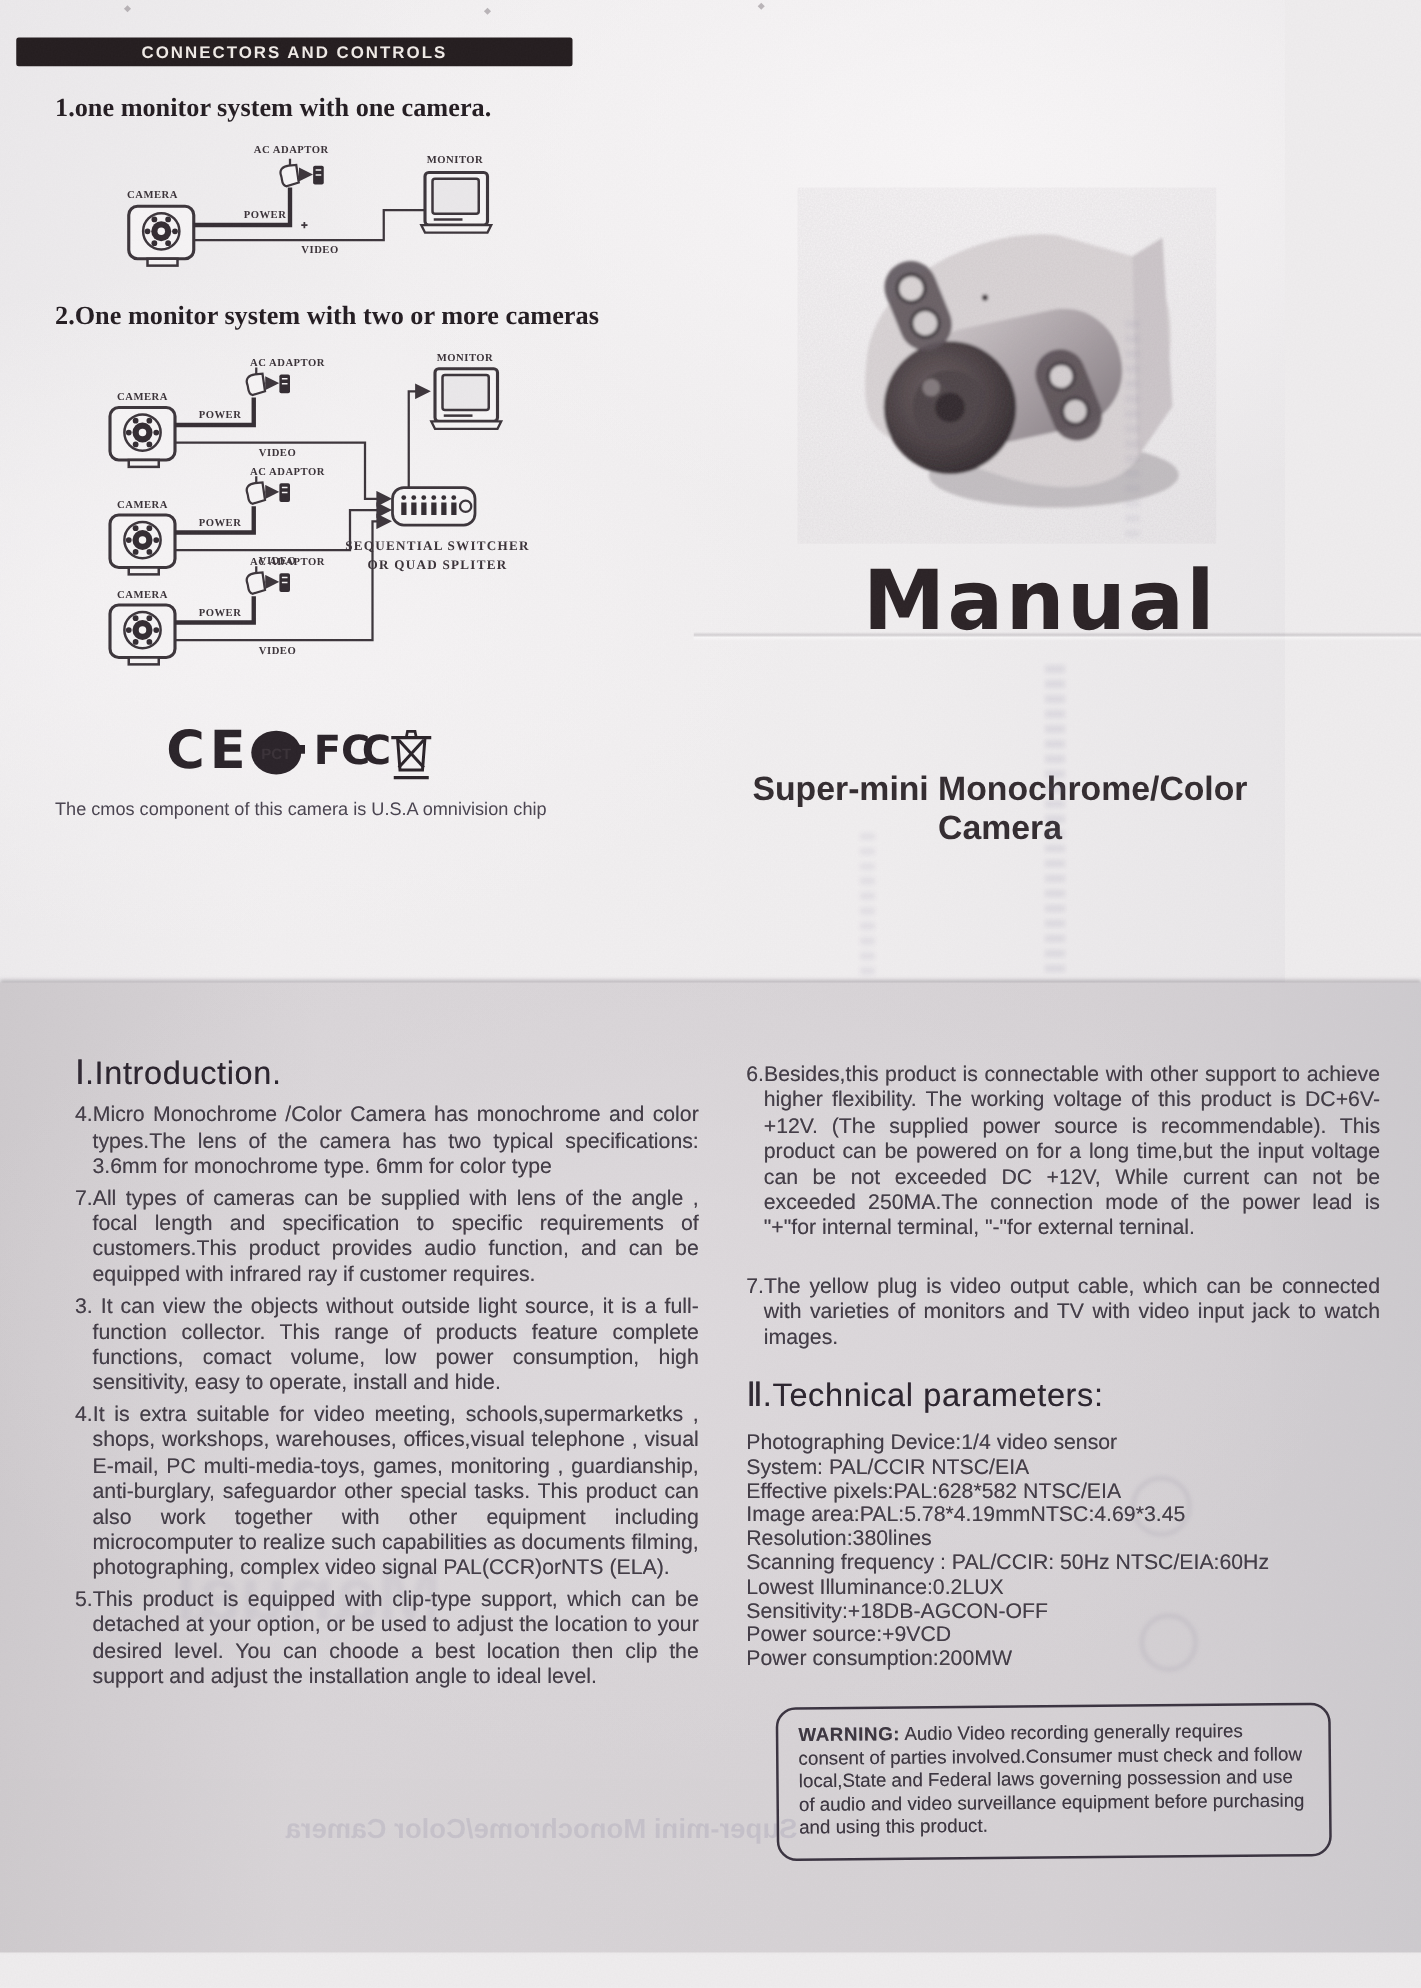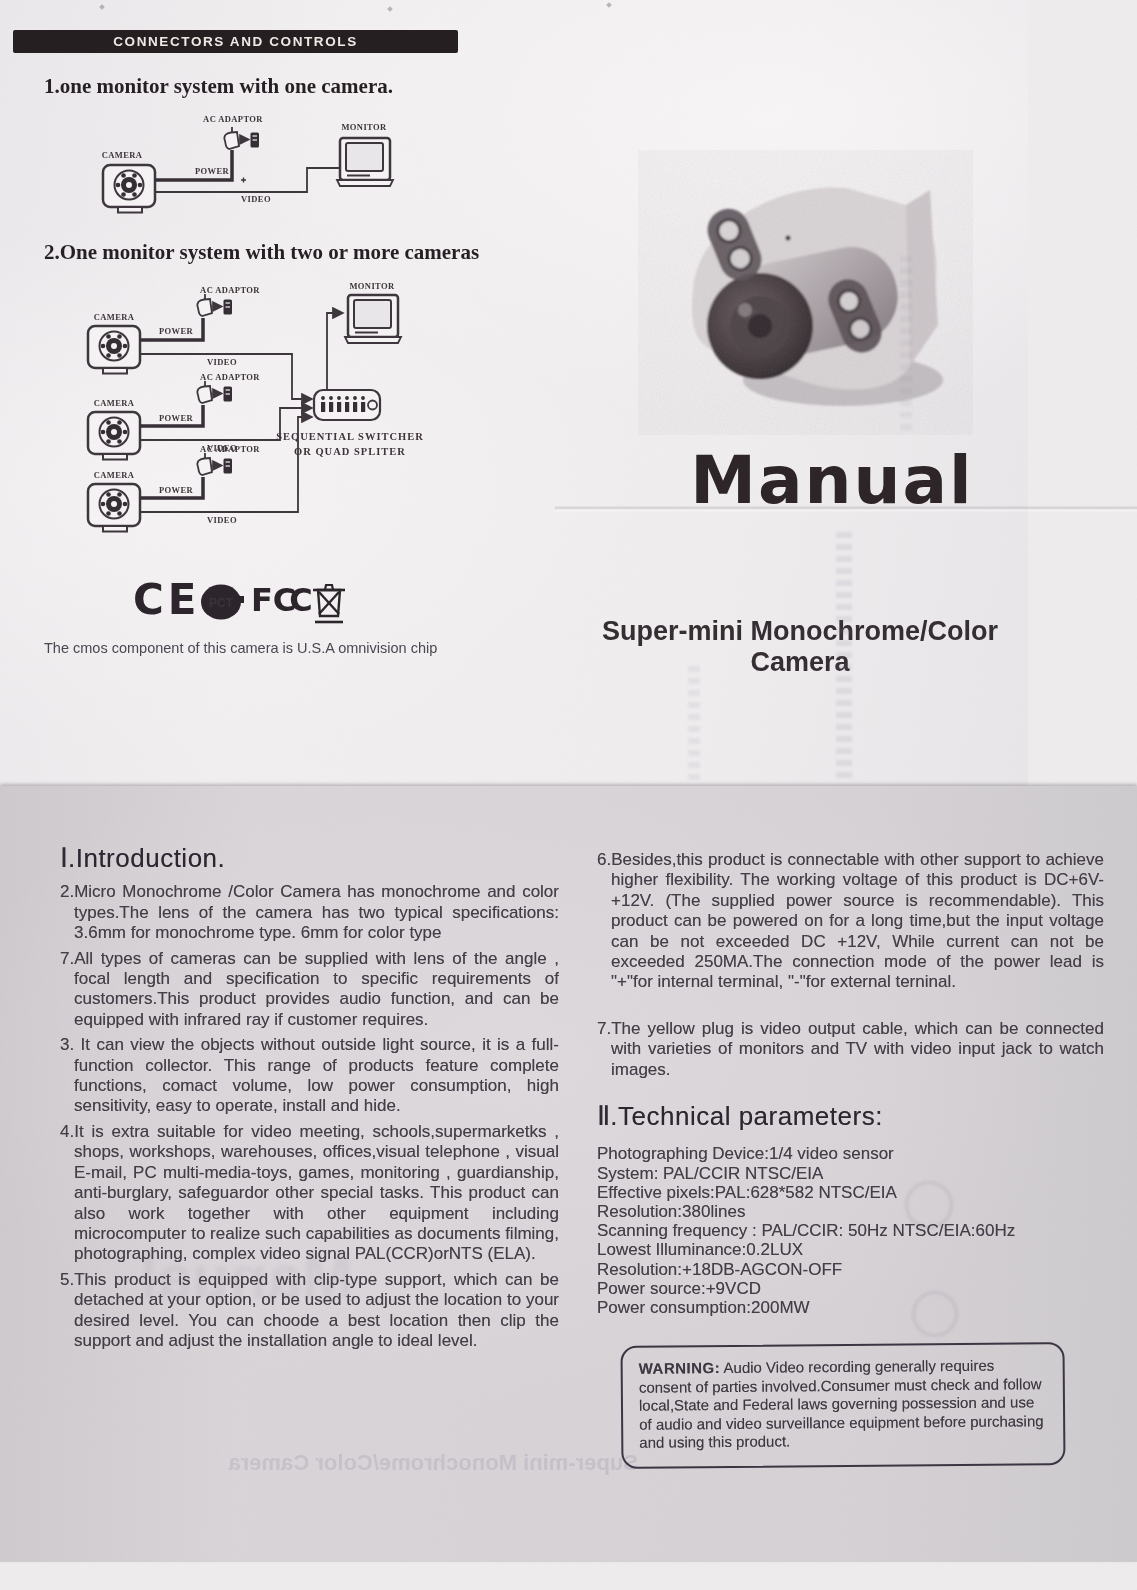--- a/index.html
+++ b/index.html
@@ -266,39 +266,40 @@
 
 <div class="abs" id="page-bottom">
 
   <div class="abs ghost" id="ghost-manual">Manual</div>
   <div class="abs ghost" id="ghost-subtitle">Super-mini Monochrome/Color Camera</div>
   <div class="abs ghost-circle" style="left:905px;top:395px;width:42px;height:42px"></div>
   <div class="abs ghost-circle" style="left:912px;top:505px;width:40px;height:40px"></div>
 
   <div class="col" id="col-left">
     <p class="h2line"><span class="numeral">Ⅰ</span><span class="h2txt">.Introduction.</span></p>
-    <p class="para">2.Micro Monochrome /Color Camera has monochrome and color types.The lens of the camera has two typical specifications: 3.6mm for monochrome type. 6mm for color type</p>
+    <p class="para">4.Micro Monochrome /Color Camera has monochrome and color types.The lens of the camera has two typical specifications: 3.6mm for monochrome type. 6mm for color type</p>
     <p class="para">7.All types of cameras can be supplied with lens of the angle , focal length and specification to specific requirements of customers.This product provides audio function, and can be equipped with infrared ray if customer requires.</p>
     <p class="para">3. It can view the objects without outside light source, it is a full-function collector. This range of products feature complete functions, comact volume, low power consumption, high sensitivity, easy to operate, install and hide.</p>
     <p class="para">4.It is extra suitable for video meeting, schools,supermarketks , shops, workshops, warehouses, offices,visual telephone , visual E-mail, PC multi-media-toys, games, monitoring , guardianship, anti-burglary, safeguardor other special tasks. This product can also work together with other equipment including microcomputer to realize such capabilities as documents filming, photographing, complex video signal PAL(CCR)orNTS (ELA).</p>
     <p class="para">5.This product is equipped with clip-type support, which can be detached at your option, or be used to adjust the location to your desired level. You can choode a best location then clip the support and adjust the installation angle to ideal level.</p>
   </div>
 
   <div class="col" id="col-right">
     <p class="para" style="margin-bottom:26px">6.Besides,this product is connectable with other support to achieve higher flexibility. The working voltage of this product is DC+6V-+12V. (The supplied power source is recommendable). This product can be powered on for a long time,but the input voltage can be not exceeded DC +12V, While current can not be exceeded 250MA.The connection mode of the power lead is "+"for internal terminal, "-"for external terninal.</p>
     <p class="para" style="margin-bottom:0">7.The yellow plug is video output cable, which can be connected with varieties of monitors and TV with video input jack to watch images.</p>
     <p class="h2line" id="tech-heading"><span class="numeral">Ⅱ</span><span class="h2txt">.Technical parameters:</span></p>
     <div id="tech-list">
       <div>Photographing Device:1/4 video sensor</div>
       <div>System: PAL/CCIR  NTSC/EIA</div>
       <div>Effective pixels:PAL:628*582 NTSC/EIA</div>
+      <div>Image area:PAL:5.78*4.19mmNTSC:4.69*3.45</div>
       <div>Resolution:380lines</div>
       <div>Scanning  frequency : PAL/CCIR: 50Hz NTSC/EIA:60Hz</div>
       <div>Lowest Illuminance:0.2LUX</div>
-      <div>Resolution:+18DB-AGCON-OFF</div>
+      <div>Sensitivity:+18DB-AGCON-OFF</div>
       <div>Power source:+9VCD</div>
       <div>Power consumption:200MW</div>
     </div>
     <div id="warning-box"><span class="wlabel">WARNING:</span><span> Audio Video recording generally requires consent of parties involved.Consumer must check and follow local,State and Federal laws governing possession and use of audio and video surveillance equipment before purchasing and using this product.</span></div>
   </div>
 </div>
 
 <svg class="abs" id="grain-overlay" viewBox="0 0 1137 1590" preserveAspectRatio="none">
   <rect width="1137" height="1590" filter="url(#noise)"></rect>
 </svg>

